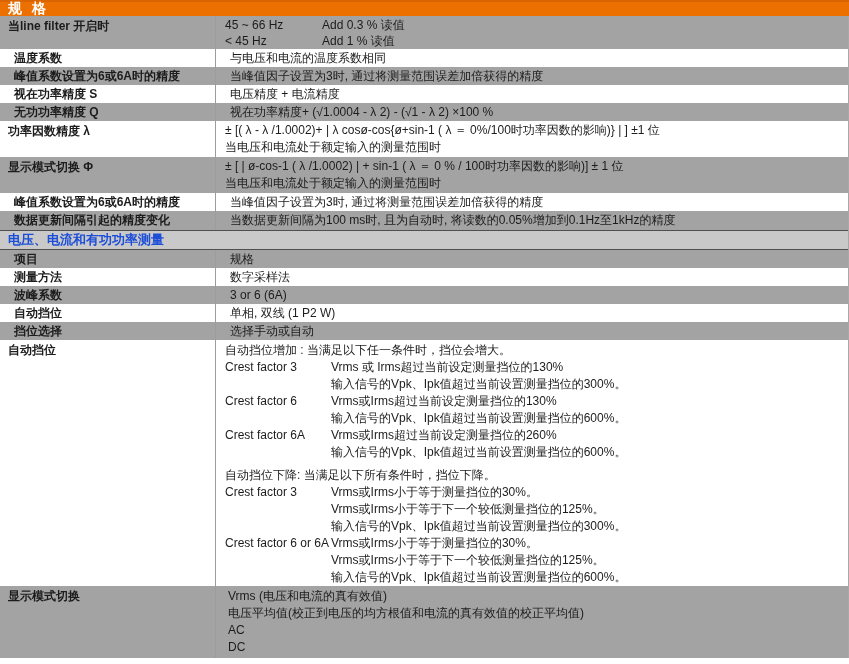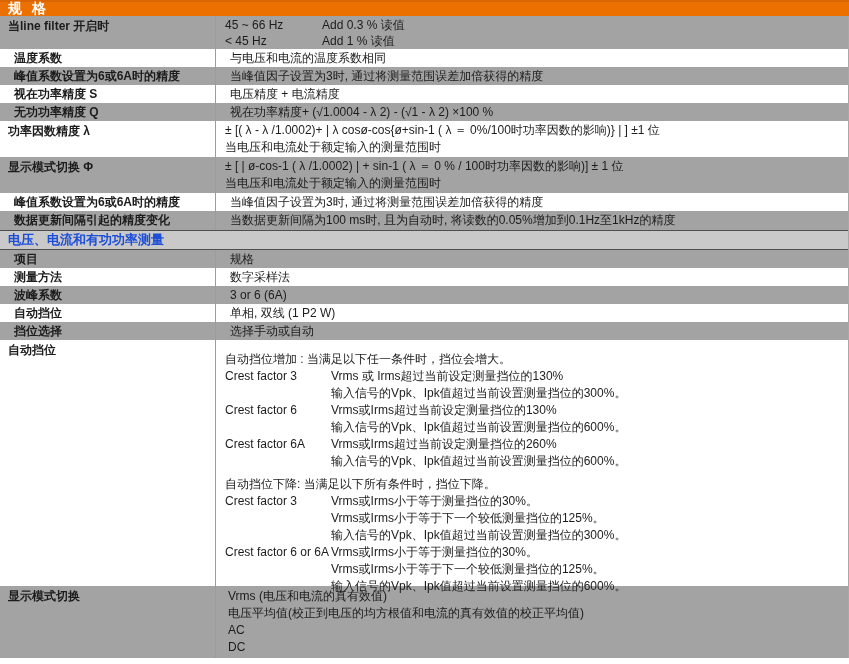--- a/index.html
+++ b/index.html
@@ -22,21 +22,21 @@
   .rh-2l .cell-value { line-height:16px; }
   .rh-f { height:36px; }
   .rh-f .cell-value { line-height:17px; }
   .rh9 { height:19px; }
   .pair { display:flex; }
   .pair .pc1 { width:97px; flex:0 0 97px; }
   .section-bar { height:20px; background:#c9c9c9; border-top:1px solid #4f4f4f;
                  border-bottom:1px solid #4f4f4f; font-weight:bold; color:#1d4ed8;
                  display:flex; align-items:center; padding-left:8px; font-size:13px; }
   .auto-block { height:246px; }
-  .auto-block .cell-value { padding-top:11px; line-height:17px; }
+  .auto-block .cell-value { padding-top:2px; line-height:17px; }
   .crest-item { display:flex; }
   .crest-item .factor { width:106px; flex:0 0 106px; }
   .gap8 { height:6px; }
   .display-block { height:72px; }
   .display-block .cell-value { padding-top:2px; line-height:17px;padding-left:12px; }
 </style>
 </head>
 <body>
 
 <div class="page">

